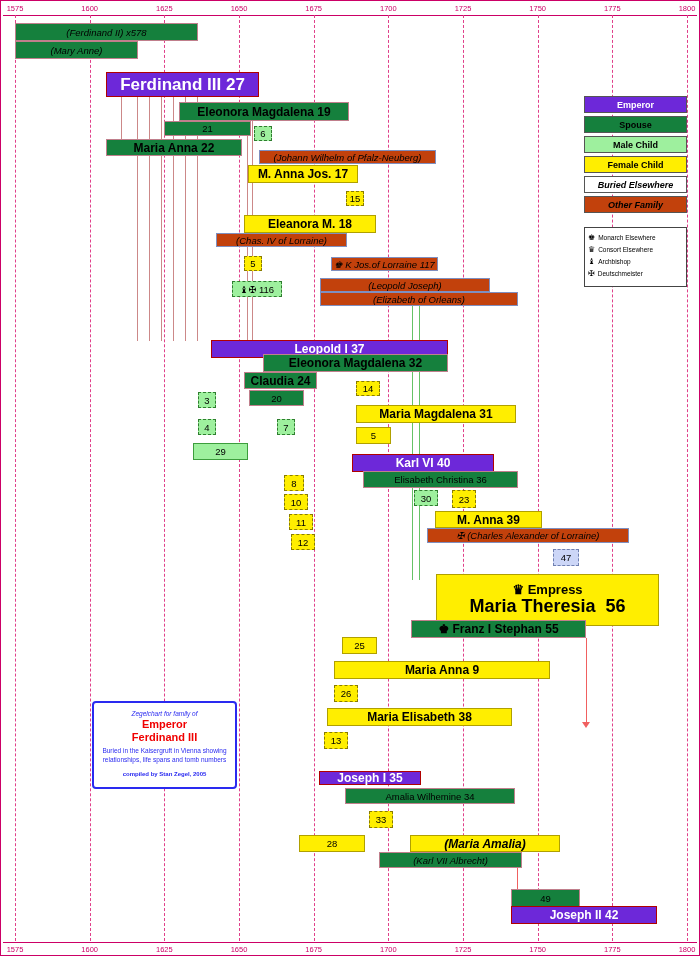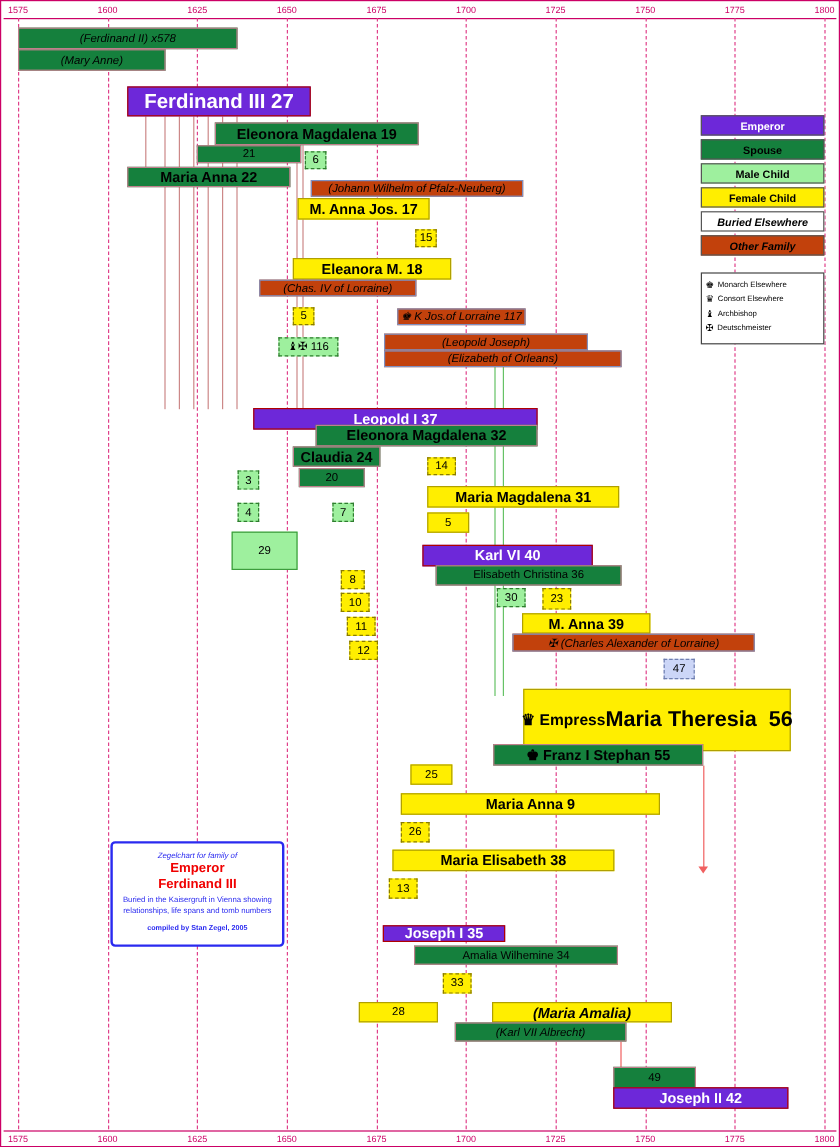--- a/index.html
+++ b/index.html
@@ -218,21 +218,21 @@
       </div>
       <div class="bar dashed-male" style="left: 197px; top: 418px; width: 18px; height: 16px;">
         <span>4</span>
       </div>
       <div class="bar dashed-male" style="left: 276px; top: 418px; width: 18px; height: 16px;">
         <span>7</span>
       </div>
       <div class="bar female" style="left: 355px; top: 426px; width: 35px; height: 17px;">
         <span>5</span>
       </div>
-      <div class="bar male" style="left: 192px; top: 442px; width: 55px; height: 32px;">
+      <div class="bar male" style="left: 192px; top: 442px; width: 55px; height: 17px;">
         <span>29</span>
       </div>
       <div class="bar emperor mid" style="left: 351px; top: 453px; width: 142px; height: 18px;">
         <span>Karl VI   40</span>
       </div>
       <div class="bar spouse" style="left: 362px; top: 470px; width: 155px; height: 17px;">
         <span>Elisabeth Christina   36</span>
       </div>
       <div class="bar dashed-female" style="left: 283px; top: 474px; width: 20px; height: 16px;">
         <span>8</span>
@@ -254,21 +254,21 @@
       </div>
       <div class="bar other" style="left: 426px; top: 527px; width: 202px; height: 15px;">
         <span>✠  (Charles Alexander of Lorraine)</span>
       </div>
       <div class="bar dashed-female" style="left: 290px; top: 533px; width: 24px; height: 16px;">
         <span>12</span>
       </div>
       <div class="bar dashed-other" style="left: 516px; top: 548px; width: 26px; height: 17px;">
         <span>47</span>
       </div>
-      <div class="bar female big" style="left: 435px; top: 573px; width: 223px; height: 52px; flex-direction: row; line-height: 1.1;">
+      <div class="bar female big" style="left: 435px; top: 573px; width: 223px; height: 52px; flex-direction: column; line-height: 1.1;">
         <span style="font-size:13px">♛ Empress</span>
         <span style="font-size:18px">Maria Theresia&nbsp; 56</span>
       </div>
       <div class="bar spouse mid" style="left: 410px; top: 619px; width: 175px; height: 18px;">
         <span>♚ Franz I Stephan   55</span>
       </div>
       <div class="bar female" style="left: 341px; top: 636px; width: 35px; height: 17px;">
         <span>25</span>
       </div>
       <div class="bar female mid" style="left: 333px; top: 660px; width: 216px; height: 18px;">

